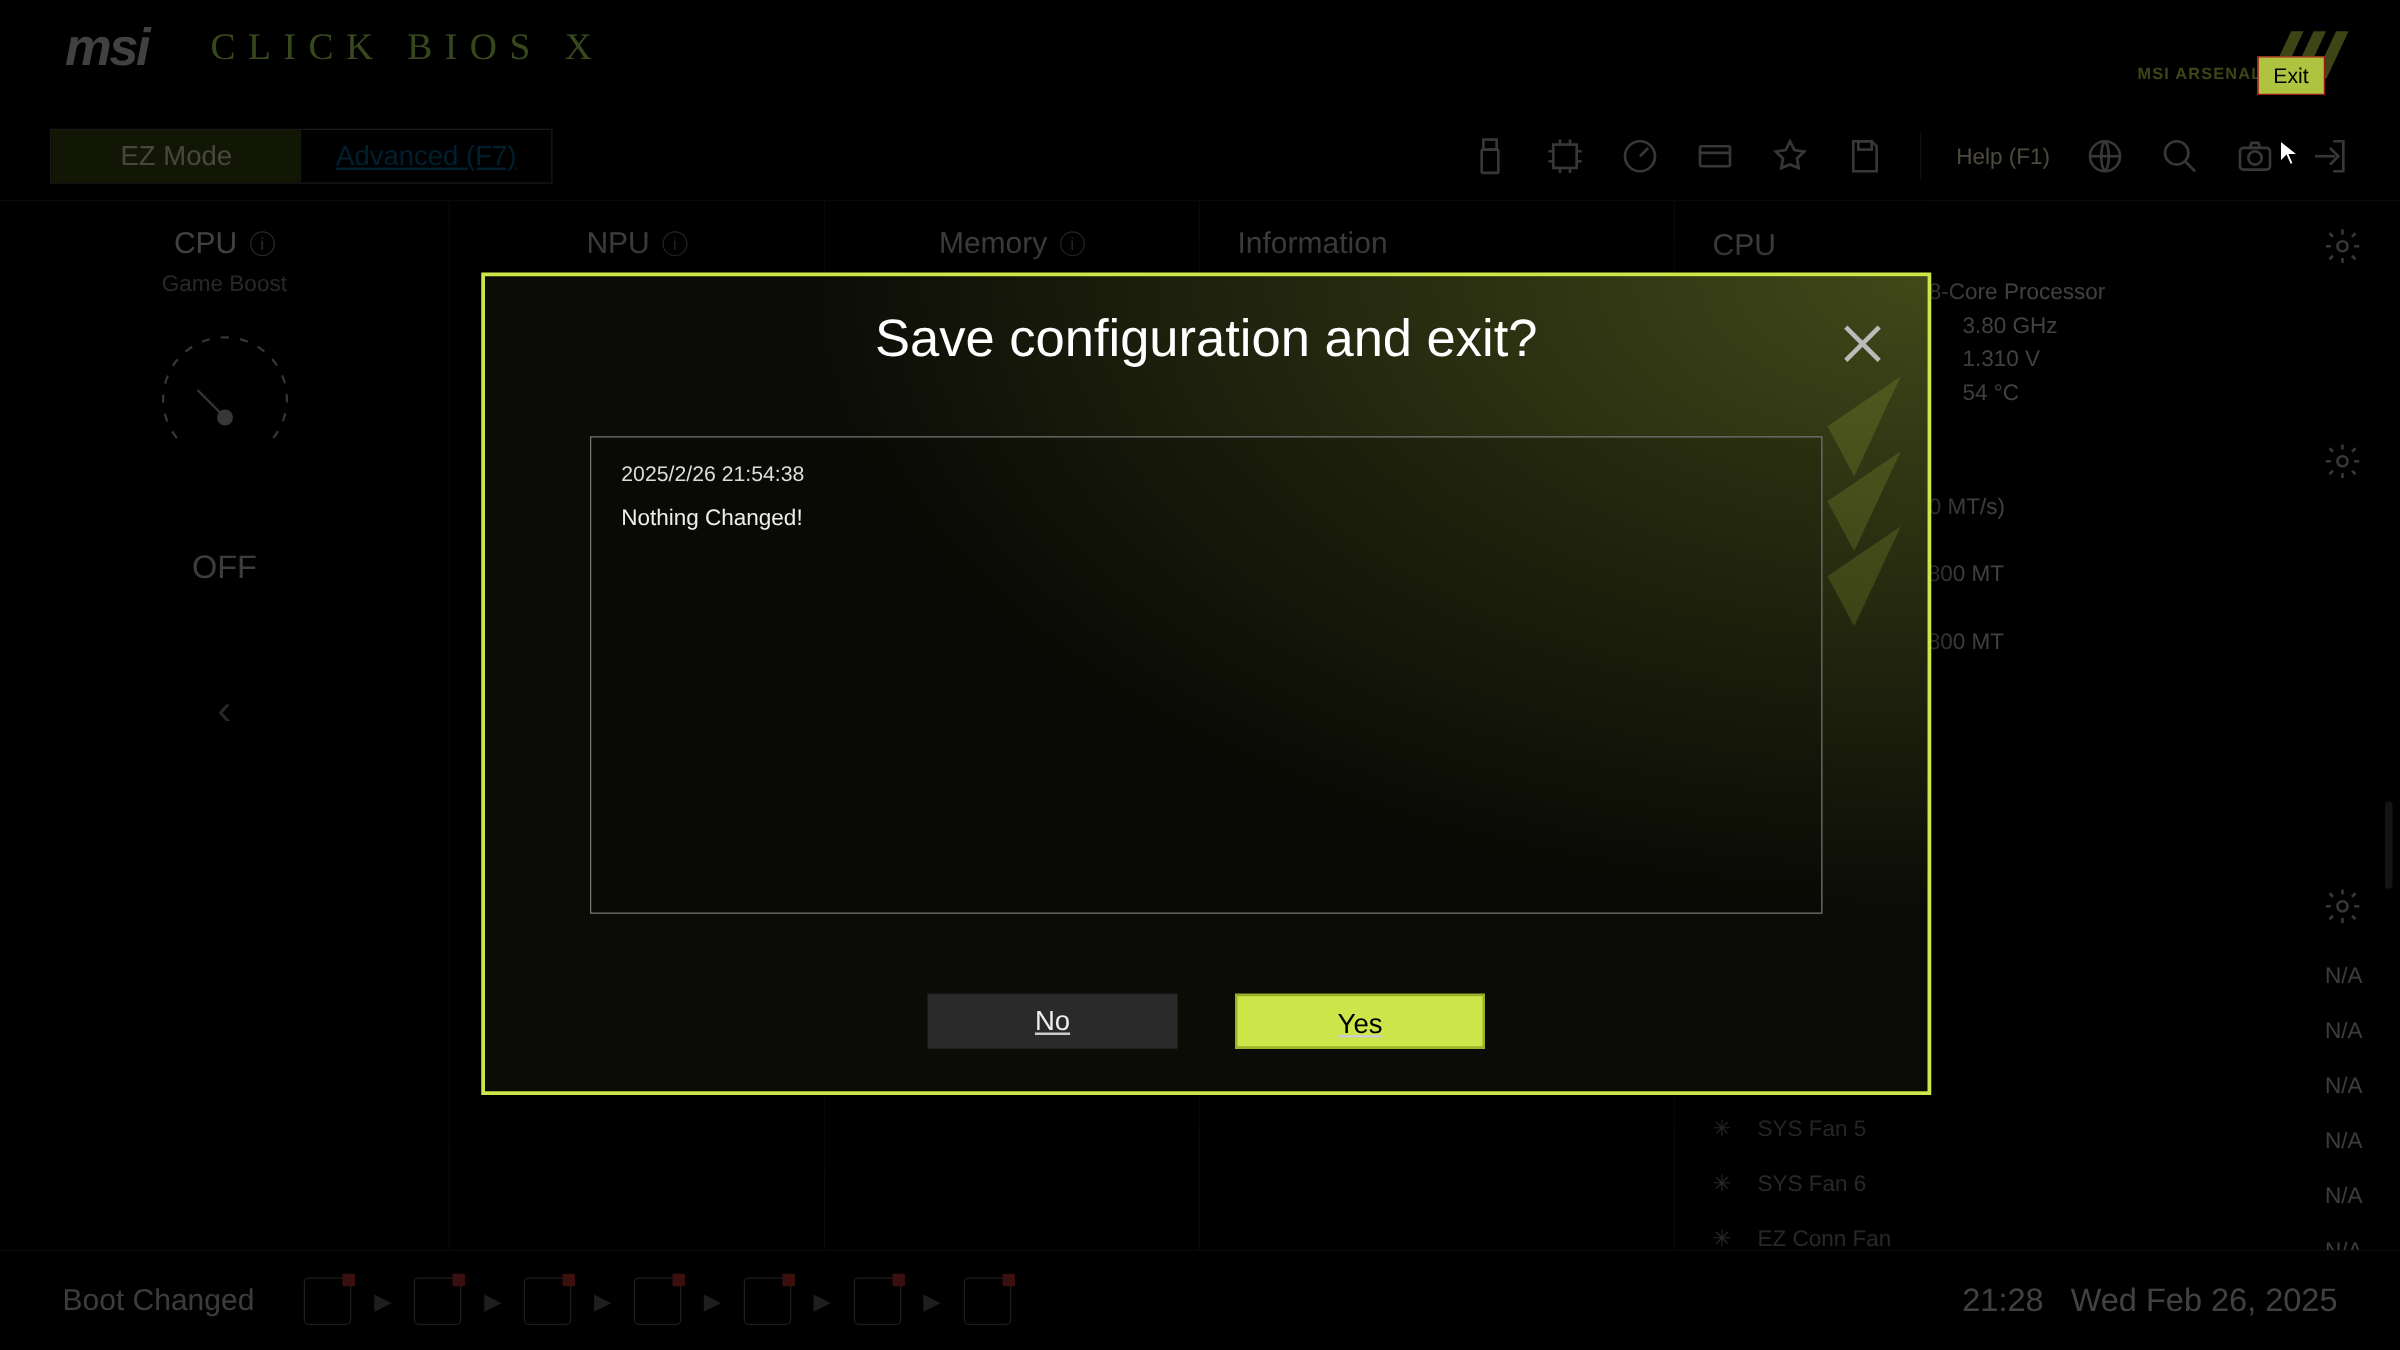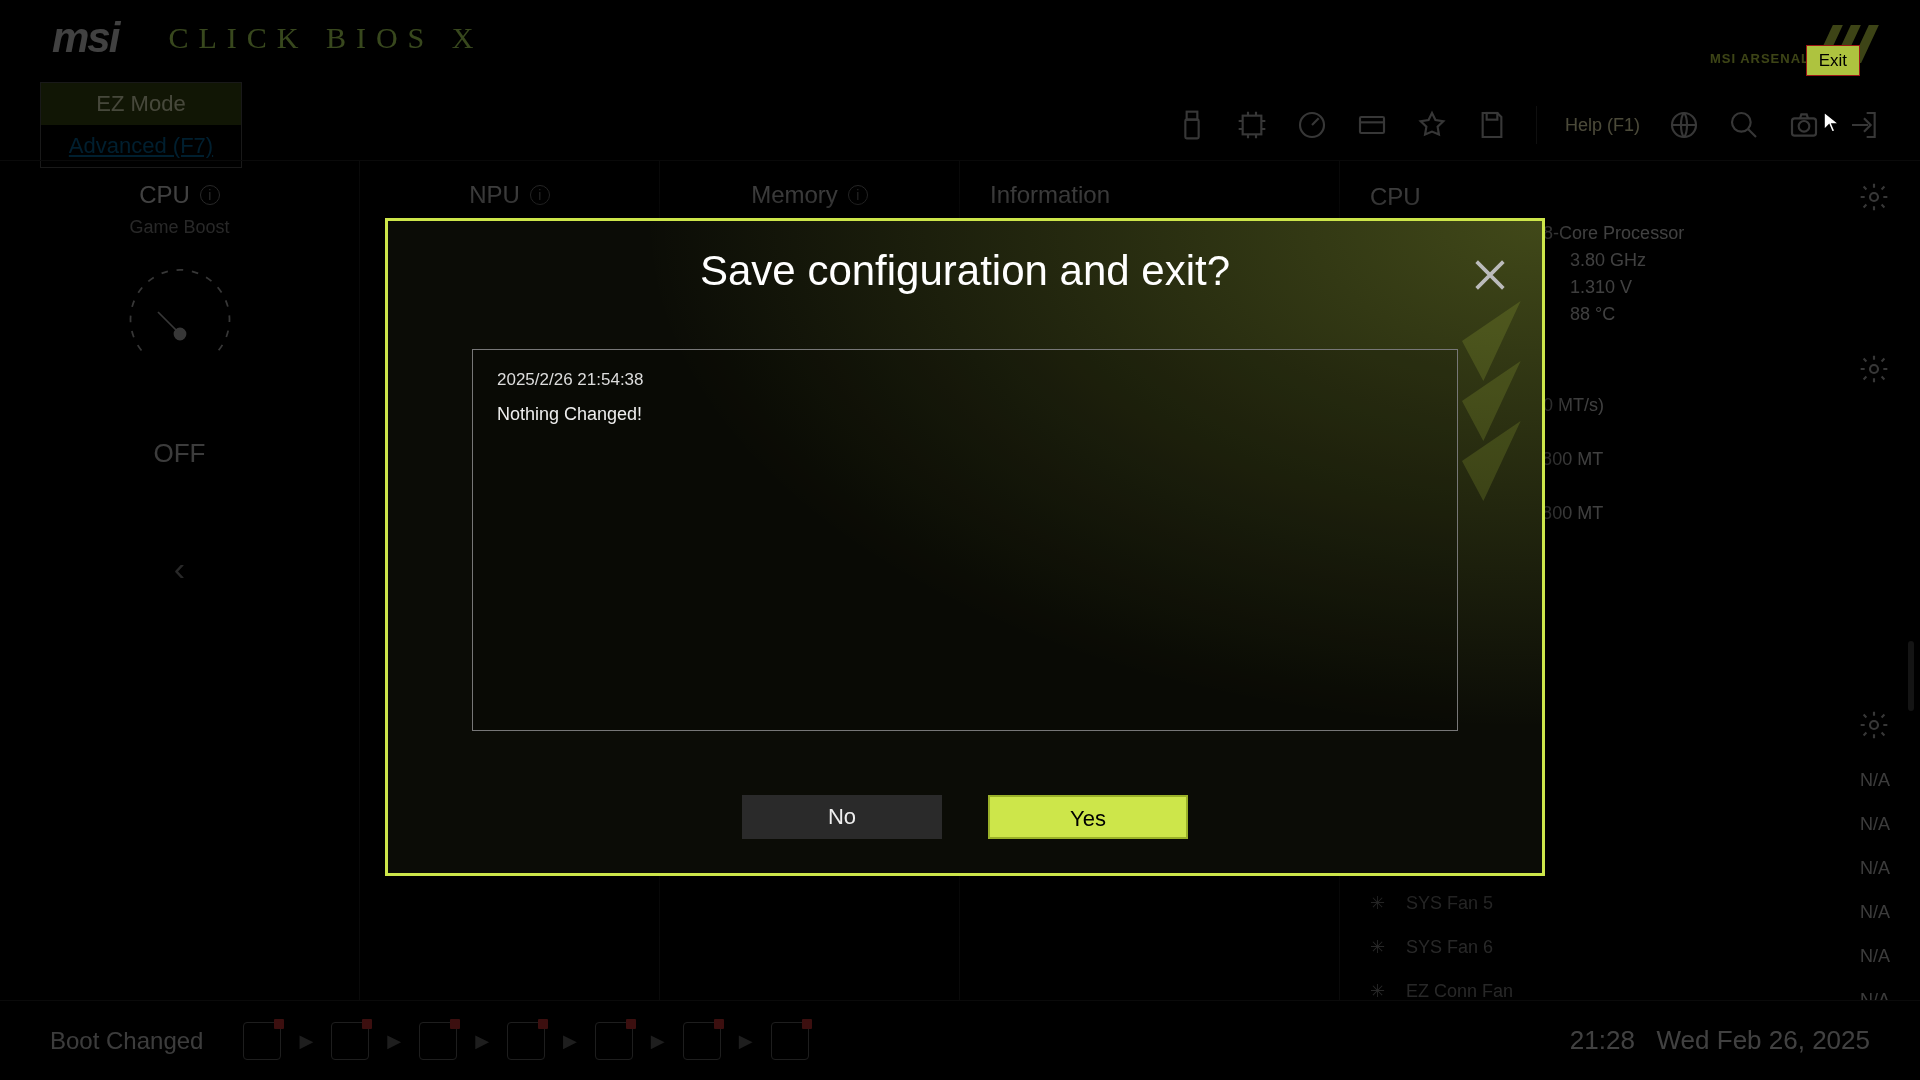--- a/index.html
+++ b/index.html
@@ -11,21 +11,21 @@
     padding:0 52px;}
   .msi-logo{font:italic 900 42px/1 Arial;color:#ddd;letter-spacing:-2px;}
   .click-bios{margin-left:50px;font:300 30px/1 "Segoe UI";letter-spacing:10px;color:#bef264;}
   .brand-stripes{position:absolute;right:50px;top:25px;display:flex;gap:8px;}
   .brand-stripes span{display:block;width:10px;height:38px;background:#cde64a;
     transform:skewX(-25deg);}
   .arsenal{position:absolute;right:110px;top:52px;font:700 13px/1 Arial;color:#cde64a;
     letter-spacing:1px;}
   .mode-row{position:absolute;left:40px;top:100px;right:40px;height:50px;display:flex;
     align-items:center;}
-  .mode-tabs{display:flex;border:1px solid #555;flex-direction:column;}
+  .mode-tabs{display:flex;border:1px solid #555;}
   .mode-tab{width:200px;height:42px;display:flex;align-items:center;justify-content:center;
     font-size:22px;}
   .mode-tab.active{background:#3d4a12;color:#eef3c8;}
   .mode-tab:not(.active){color:#0369a1;text-decoration:underline;}
   .toolbar{margin-left:auto;display:flex;align-items:center;gap:28px;}
   .tb-icon{width:32px;height:32px;display:flex;align-items:center;justify-content:center;
     color:#bbb;}
   .tb-sep{width:1px;height:38px;background:#333;}
   .help-label{font-size:18px;color:#fef9c3;}
   .content{position:absolute;left:0;right:0;top:160px;bottom:80px;border-top:1px solid #222;
@@ -79,21 +79,21 @@
     box-shadow:0 0 40px rgba(0,0,0,.8);}
   .dlg-title{position:absolute;left:0;right:0;top:26px;text-align:center;font-size:42px;
     font-weight:400;color:#fff;}
   .dlg-close{position:absolute;right:32px;top:34px;width:40px;height:40px;color:#ddd;
     cursor:pointer;}
   .dlg-box{position:absolute;left:84px;right:84px;top:128px;height:382px;
     border:1px solid #777;padding:18px 24px;background:rgba(0,0,0,.15);}
   .dlg-ts{font:17px/1.4 Arial;color:#ddd;}
   .dlg-msg{margin-top:10px;font:18px/1.4 Arial;color:#eee;}
   .dlg-btns{position:absolute;left:0;right:0;bottom:34px;display:flex;justify-content:center;
-    gap:46px;}
+    gap:46px;text-decoration:underline;}
   .dlg-btn{width:200px;height:44px;font:22px/44px Arial;text-align:center;cursor:pointer;}
   .btn-no{background:#2a2a2a;color:#eee;}
   .btn-yes{background:#cde64a;color:#000;border:2px solid #9ab128;}
   
   .chev{position:absolute;right:40px;top:80px;opacity:.15;pointer-events:none;}
   .chev span{display:block;width:180px;height:60px;border-right:40px solid #cde64a;
     border-top:40px solid transparent;border-bottom:40px solid transparent;
     transform:skewX(-25deg);margin-bottom:-20px;}
   
   svg{stroke:#bbb;stroke-width:1.6;fill:none;}
@@ -237,21 +237,21 @@
         <div class="kv">
             <span class="k"></span>
             <span class="v">3.80 GHz</span>
           </div>
         <div class="kv">
             <span class="k"></span>
             <span class="v">1.310 V</span>
           </div>
         <div class="kv">
             <span class="k">Temperature</span>
-            <span class="v">88 °C</span>
+            <span class="v">54 °C</span>
           </div>
       </div>
 
       <div class="side-block">
         <div class="side-head">
           <span>Memory</span>
           <span class="tb-icon gear">
             <svg viewBox="0 0 24 24">
                 <circle cx="12" cy="12" r="3"></circle>
                 <path d="M12 2v3M12 19v3M4.2 4.2l2.1 2.1M17.7 17.7l2.1 2.1M2 12h3M19 12h3M4.2 19.8l2.1-2.1M17.7 6.3l2.1-2.1"></path>

